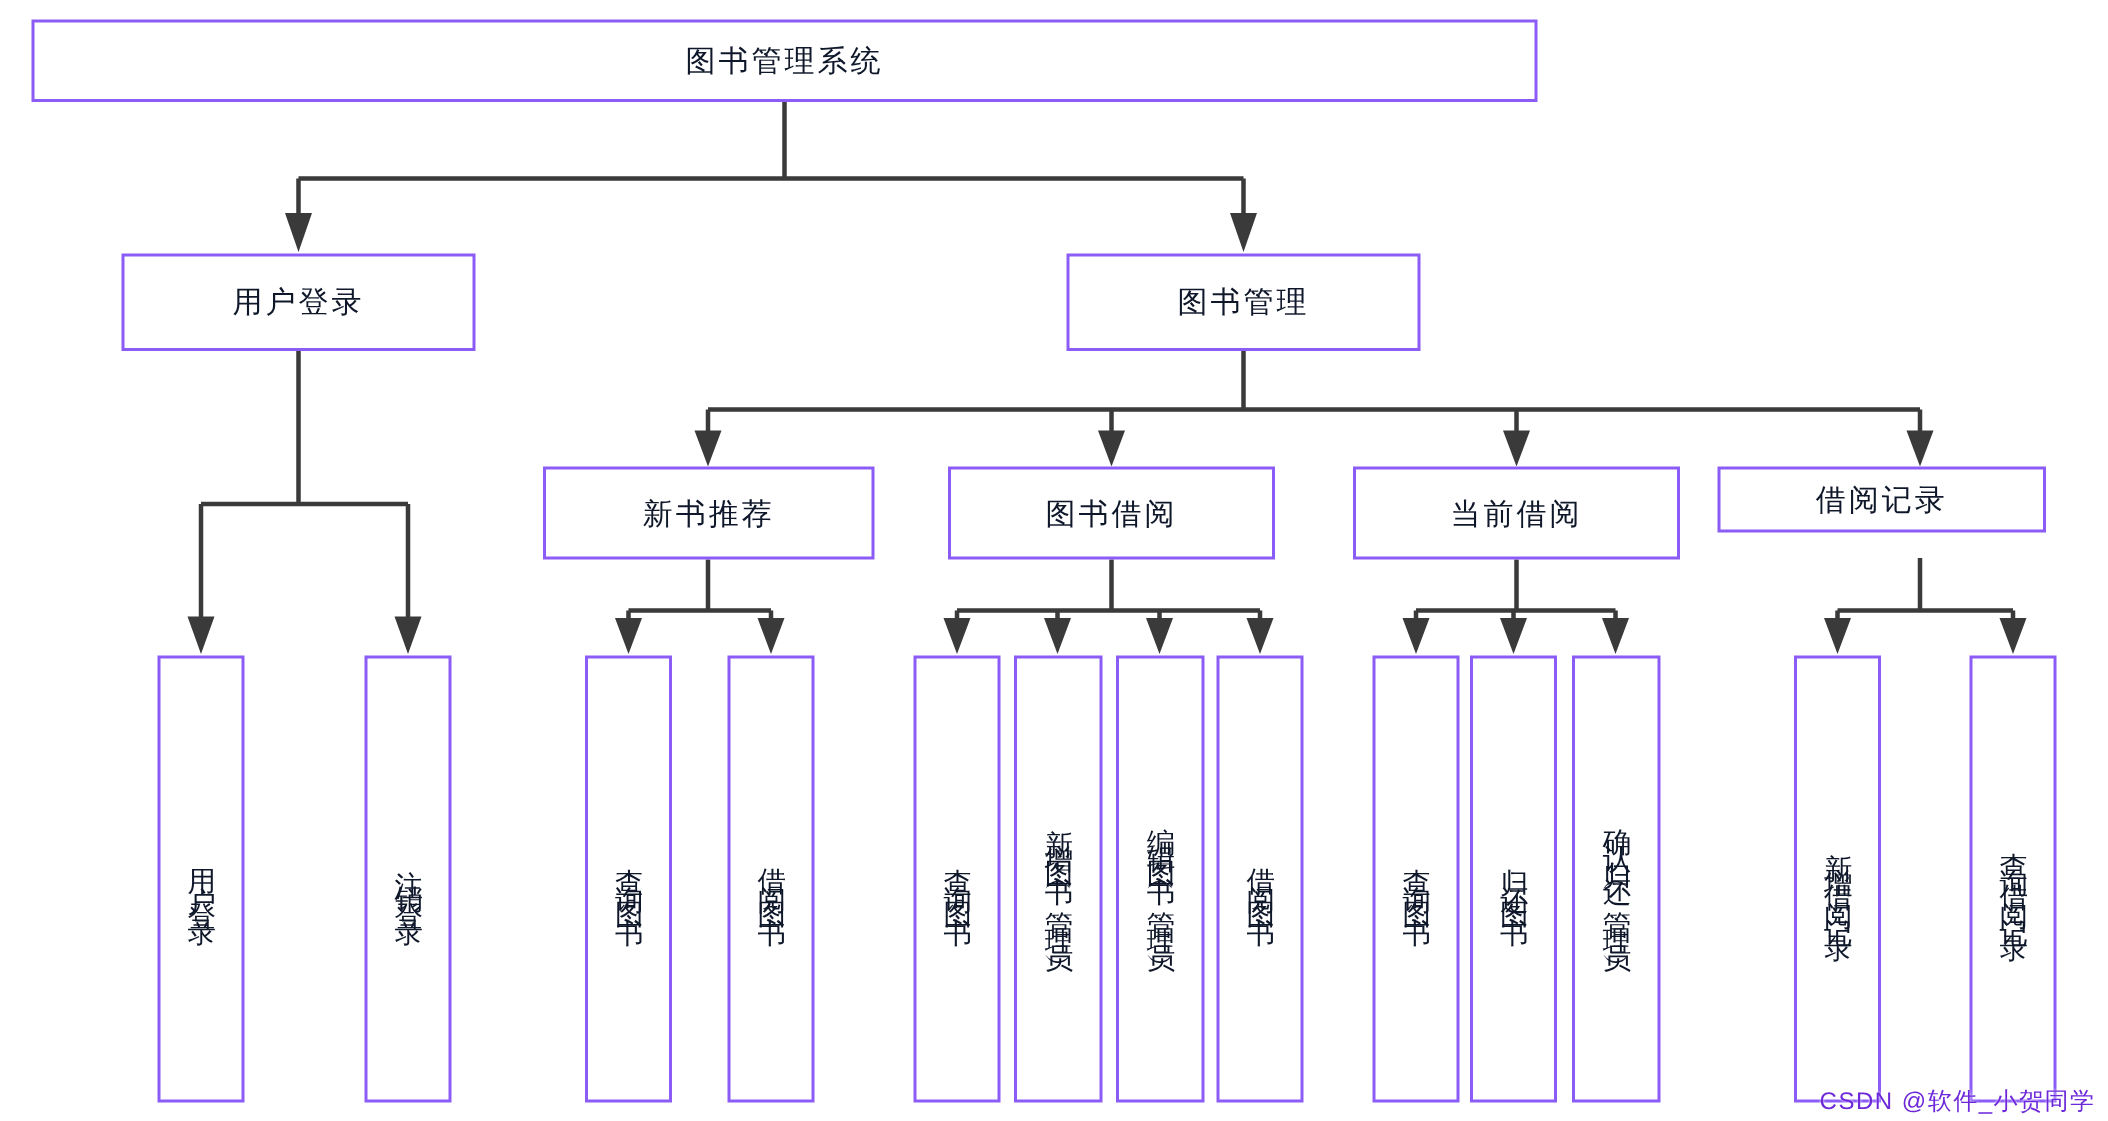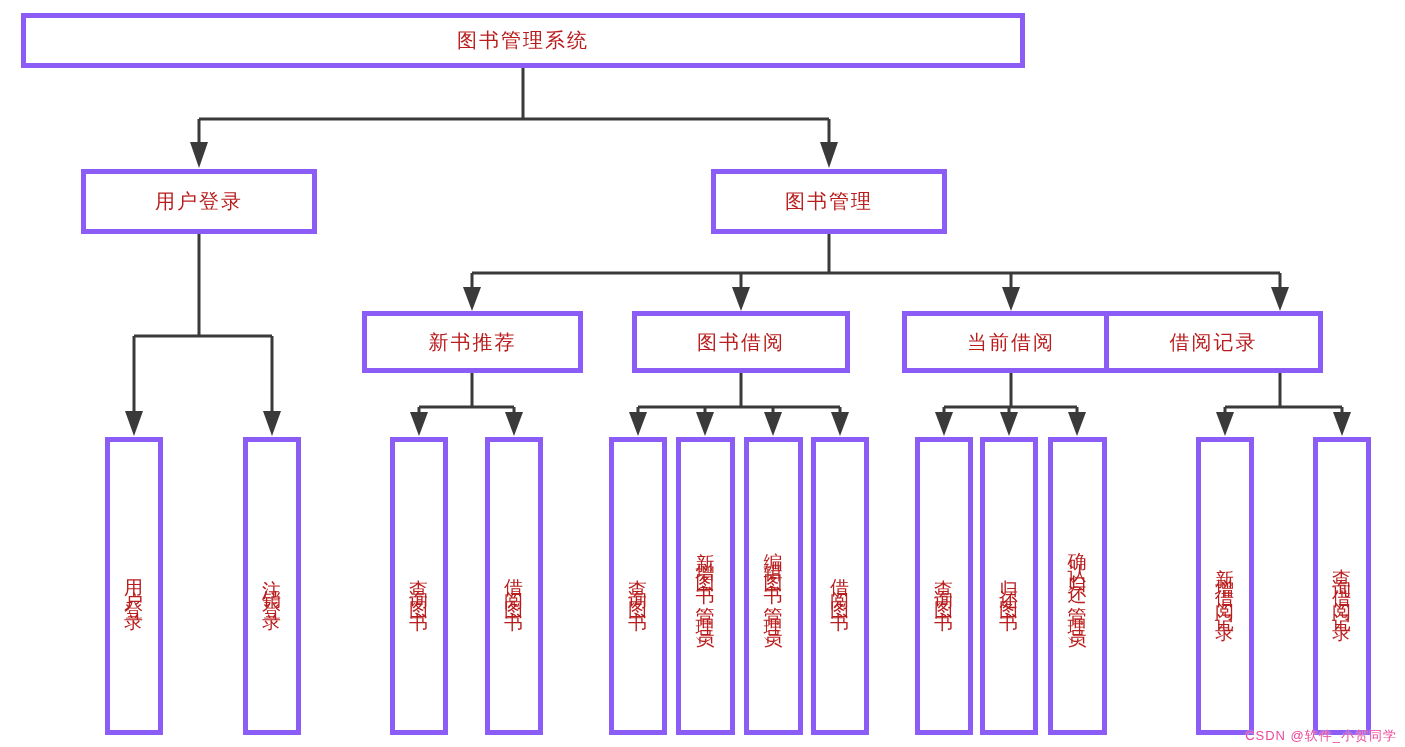--- a/index.html
+++ b/index.html
@@ -3,31 +3,31 @@
 <meta charset="utf-8">
 <style>
   html,body{margin:0;padding:0;background:#fff;}
   .stage{
     position:relative;width:1405px;height:747px;background:#ffffff;
     font-family:"Liberation Sans","DejaVu Sans",sans-serif;overflow:hidden;
   }
   .connectors{position:absolute;left:0;top:0;width:1405px;height:747px;}
   .node{
     position:absolute;box-sizing:border-box;background:#ffffff;
-    border:5px solid #8b5cf6;display:flex;align-items:center;justify-content:center;
-    color:#b91c1c;
+    border:2px solid #8b5cf6;display:flex;align-items:center;justify-content:center;
+    color:#0f172a;
     text-align:center;
   }
   .node.h span{font-size:20px;letter-spacing:2px;white-space:nowrap;}
   .node.v span{
     writing-mode:vertical-rl;text-orientation:mixed;
     font-size:19px;letter-spacing:11px;line-height:1;white-space:nowrap;
   }
   .watermark{
-    position:absolute;right:8px;bottom:2px;color:#ec4899;font-size:13px;
+    position:absolute;right:8px;bottom:2px;color:#6d28d9;font-size:16px;
     letter-spacing:1px;white-space:nowrap;
     text-shadow:0 0 2px #ffffff;
   }
 </style>
 </head>
 <body>
 
 <div class="stage">
 
   <svg class="connectors" viewBox="0 0 1405 747" xmlns="http://www.w3.org/2000/svg">
@@ -80,21 +80,21 @@
 
   <div class="node h" style="left:711px;top:169px;width:236px;height:65px">
     <span>图书管理</span>
   </div>
   <div class="node h" style="left:902px;top:311px;width:218px;height:62px">
     <span>当前借阅</span>
   </div>
   <div class="node h" style="left:632px;top:311px;width:218px;height:62px">
     <span>图书借阅</span>
   </div>
-  <div class="node h" style="left:1104px;top:311px;width:219px;height:62px">
+  <div class="node h" style="left:1145px;top:311px;width:219px;height:44px">
     <span>借阅记录</span>
   </div>
 
   <div class="node v" style="left:105px;top:437px;width:58px;height:298px">
     <span>用户登录</span>
   </div>
   <div class="node v" style="left:243px;top:437px;width:58px;height:298px">
     <span>注销登录</span>
   </div>
 

